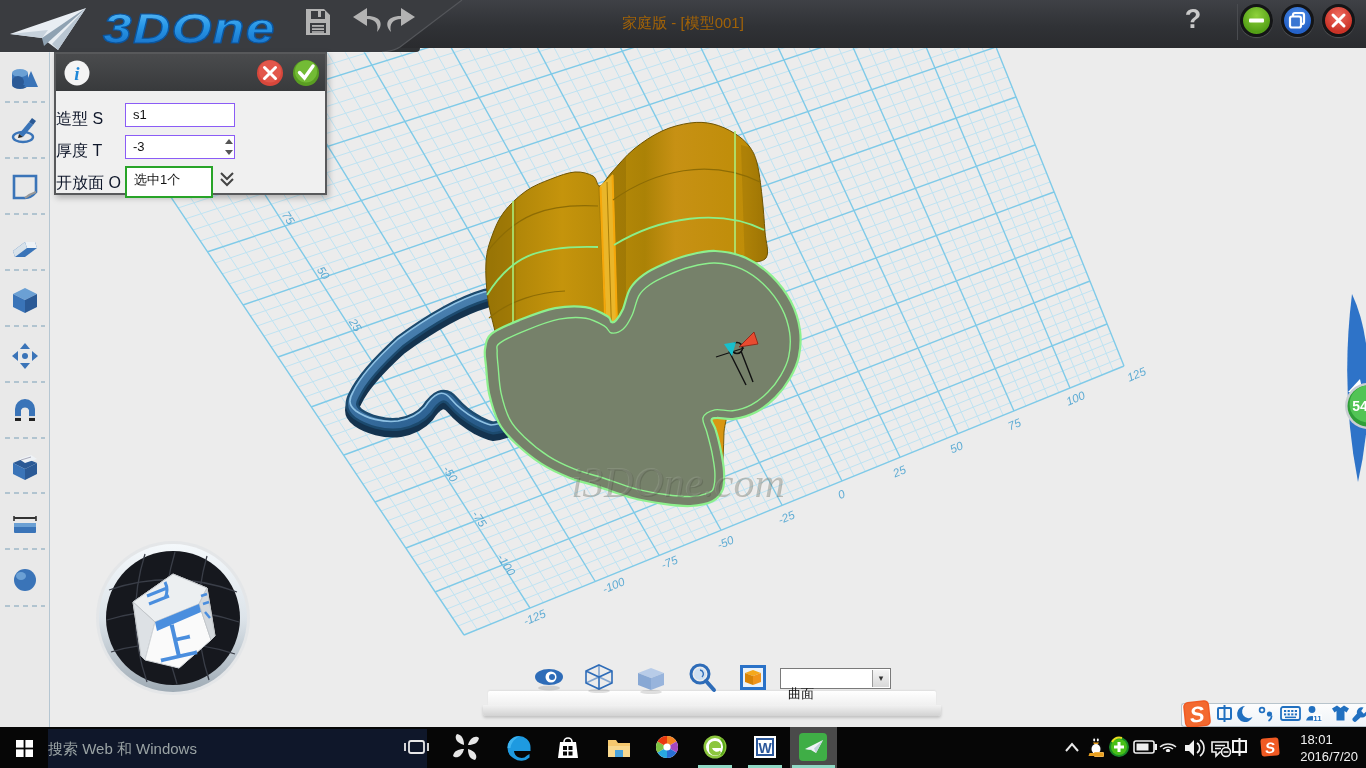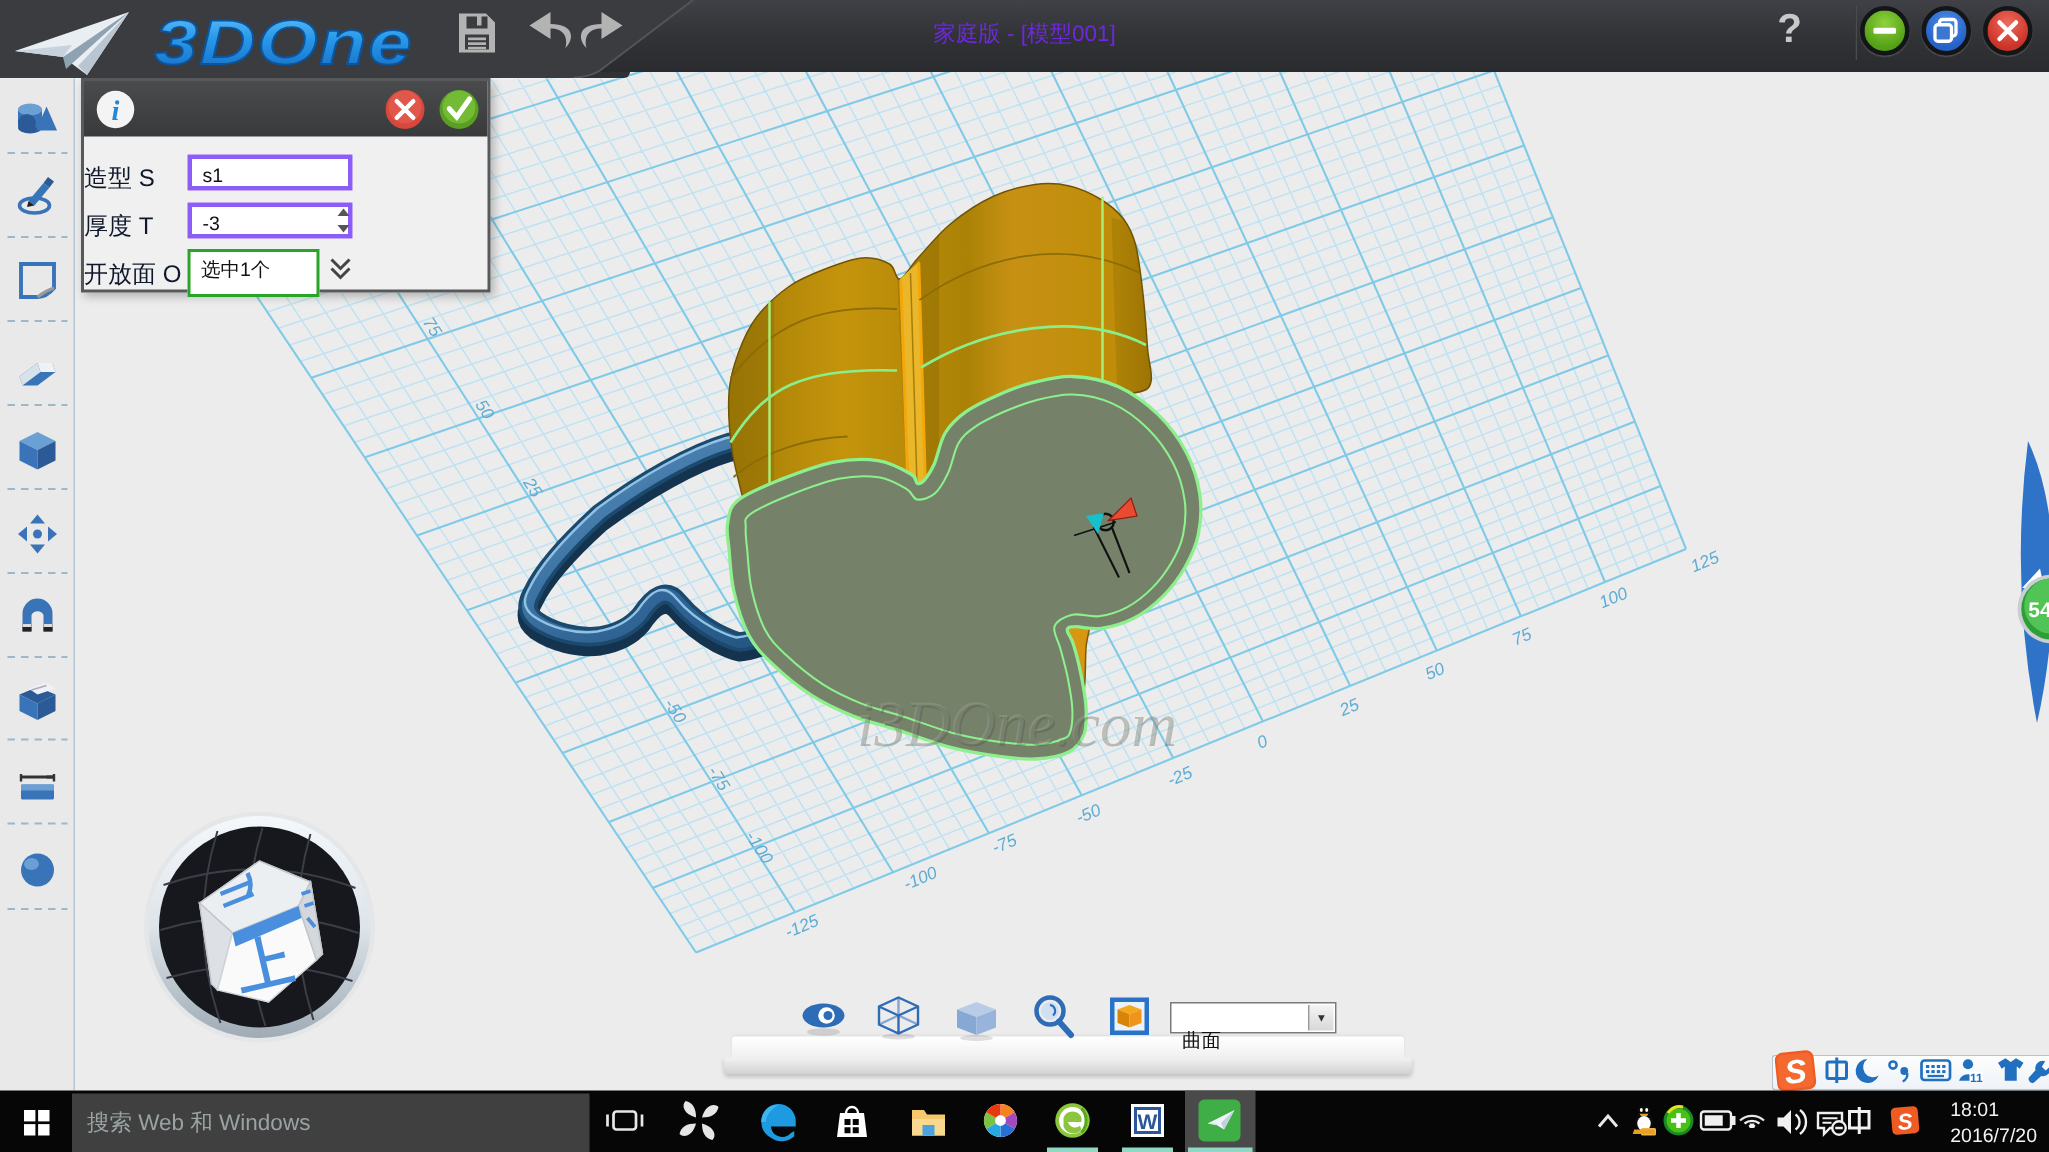--- a/index.html
+++ b/index.html
@@ -1,34 +1,34 @@
 <!DOCTYPE html>
 <html><head><meta charset="utf-8"><style>
 *{margin:0;padding:0;box-sizing:border-box}
 html,body{width:1366px;height:768px;overflow:hidden;font-family:"Liberation Sans",sans-serif}
 body{background:#ececec;position:relative}
 .abs{position:absolute}
 #topbar{left:0;top:0;width:1366px;height:48px;background:linear-gradient(#3f4146,#303236 55%,#2a2b2e);z-index:30}
 #chin{left:0;top:48px;width:420px;height:4px;background:#2f3134;border-radius:0 0 14px 0;z-index:29;box-shadow:0 1px 0 rgba(255,255,255,.25)}
 #logo{left:6px;top:2px;z-index:32}
-#ttl{left:0;top:0;width:1366px;height:45px;text-align:center;line-height:45px;color:#6d28d9;font-size:15px;z-index:31}
+#ttl{left:0;top:0;width:1366px;height:45px;text-align:center;line-height:45px;color:#a16207;font-size:15px;z-index:31}
 #qm{left:1178px;top:4px;width:30px;height:38px;color:#c9c9c9;font-size:27px;font-weight:bold;z-index:32;text-align:center}
 #vsep{left:1237px;top:4px;width:1px;height:36px;background:#17181a;border-right:1px solid #4a4c50;z-index:32}
 .wbtn{width:33px;height:33px;border-radius:50%;top:4px;z-index:32;border:3px solid #141517;box-shadow:0 1px 1px rgba(255,255,255,.18)}
 #bmin{left:1240px;background:radial-gradient(circle at 50% 32%,#8fd23c,#54a017 70%)}
 #bmax{left:1281px;background:radial-gradient(circle at 50% 32%,#4e8ee8,#2562c8 70%)}
 #bcls{left:1322px;background:radial-gradient(circle at 50% 32%,#ef6a5e,#cb3327 70%)}
 .wbg{position:absolute;left:0;top:0;width:27px;height:27px}
 #lbar{left:0;top:52px;width:50px;height:675px;background:#e9e9e9;border-right:1px solid #b5c6d2;z-index:20}
 #dlg{left:54px;top:52px;width:273px;height:143px;background:#f0f0f0;border:2px solid #58595b;z-index:40;box-shadow:2px 3px 6px rgba(0,0,0,.25)}
 #dlgtitle{position:absolute;left:0;top:0;width:100%;height:37px;background:linear-gradient(#4a4b4d,#383a3c)}
 .drow{position:absolute;left:0;font-size:16px;color:#0f172a}
-.dinp{position:absolute;left:69px;background:#fff;border:3px solid #8b5cf6;font-size:13px;color:#111;padding:3px 0 0 7px}
+.dinp{position:absolute;left:69px;background:#fff;border:1px solid #8b5cf6;font-size:13px;color:#111;padding:3px 0 0 7px}
 #taskbar{left:0;top:727px;width:1366px;height:41px;background:#060606;z-index:50}
-#search{left:48px;top:729px;width:345px;height:39px;background:#404040;z-index:51;color:#9aa3a4;font-size:15px;line-height:39px;padding-left:10px}
+#search{left:48px;top:729px;width:379px;height:39px;background:#0f172a;z-index:51;color:#9aa3a4;font-size:15px;line-height:39px;}
 #clock{right:8px;top:731px;z-index:51;color:#f2f2f2;font-size:13px;text-align:left;line-height:17px}
 #sogou{left:1181px;top:703px;width:185px;height:24px;background:linear-gradient(#fdfdfd,#eef3f8);border:1px solid #b8c4cc;border-right:none;border-radius:3px 0 0 3px;z-index:45}
 #combo{left:780px;top:668px;width:111px;height:21px;background:#fff;border:1px solid #7a7a7a;z-index:12;font-size:13px;color:#111}
 #combobtn{position:absolute;right:1px;top:1px;width:17px;height:17px;background:linear-gradient(#f4f4f4,#d8d8d8);border-left:1px solid #9a9a9a;font-size:9px;color:#333;text-align:center;line-height:17px}
 #shelf1{left:488px;top:691px;width:448px;height:14px;background:linear-gradient(#ffffff,#f0f0f0);border-radius:2px 2px 0 0;z-index:9;box-shadow:0 -1px 2px rgba(0,0,0,.06)}
 #shelf2{left:483px;top:705px;width:458px;height:11px;background:linear-gradient(#f2f2f2,#d2d2d2);border-radius:0 0 3px 3px;z-index:9;box-shadow:0 2px 3px rgba(0,0,0,.18)}
 </style></head><body>
 <svg class="abs" style="left:0;top:0;z-index:5" width="1366" height="768" viewBox="0 0 1366 768">
     <defs>
       <clipPath id="vp">

